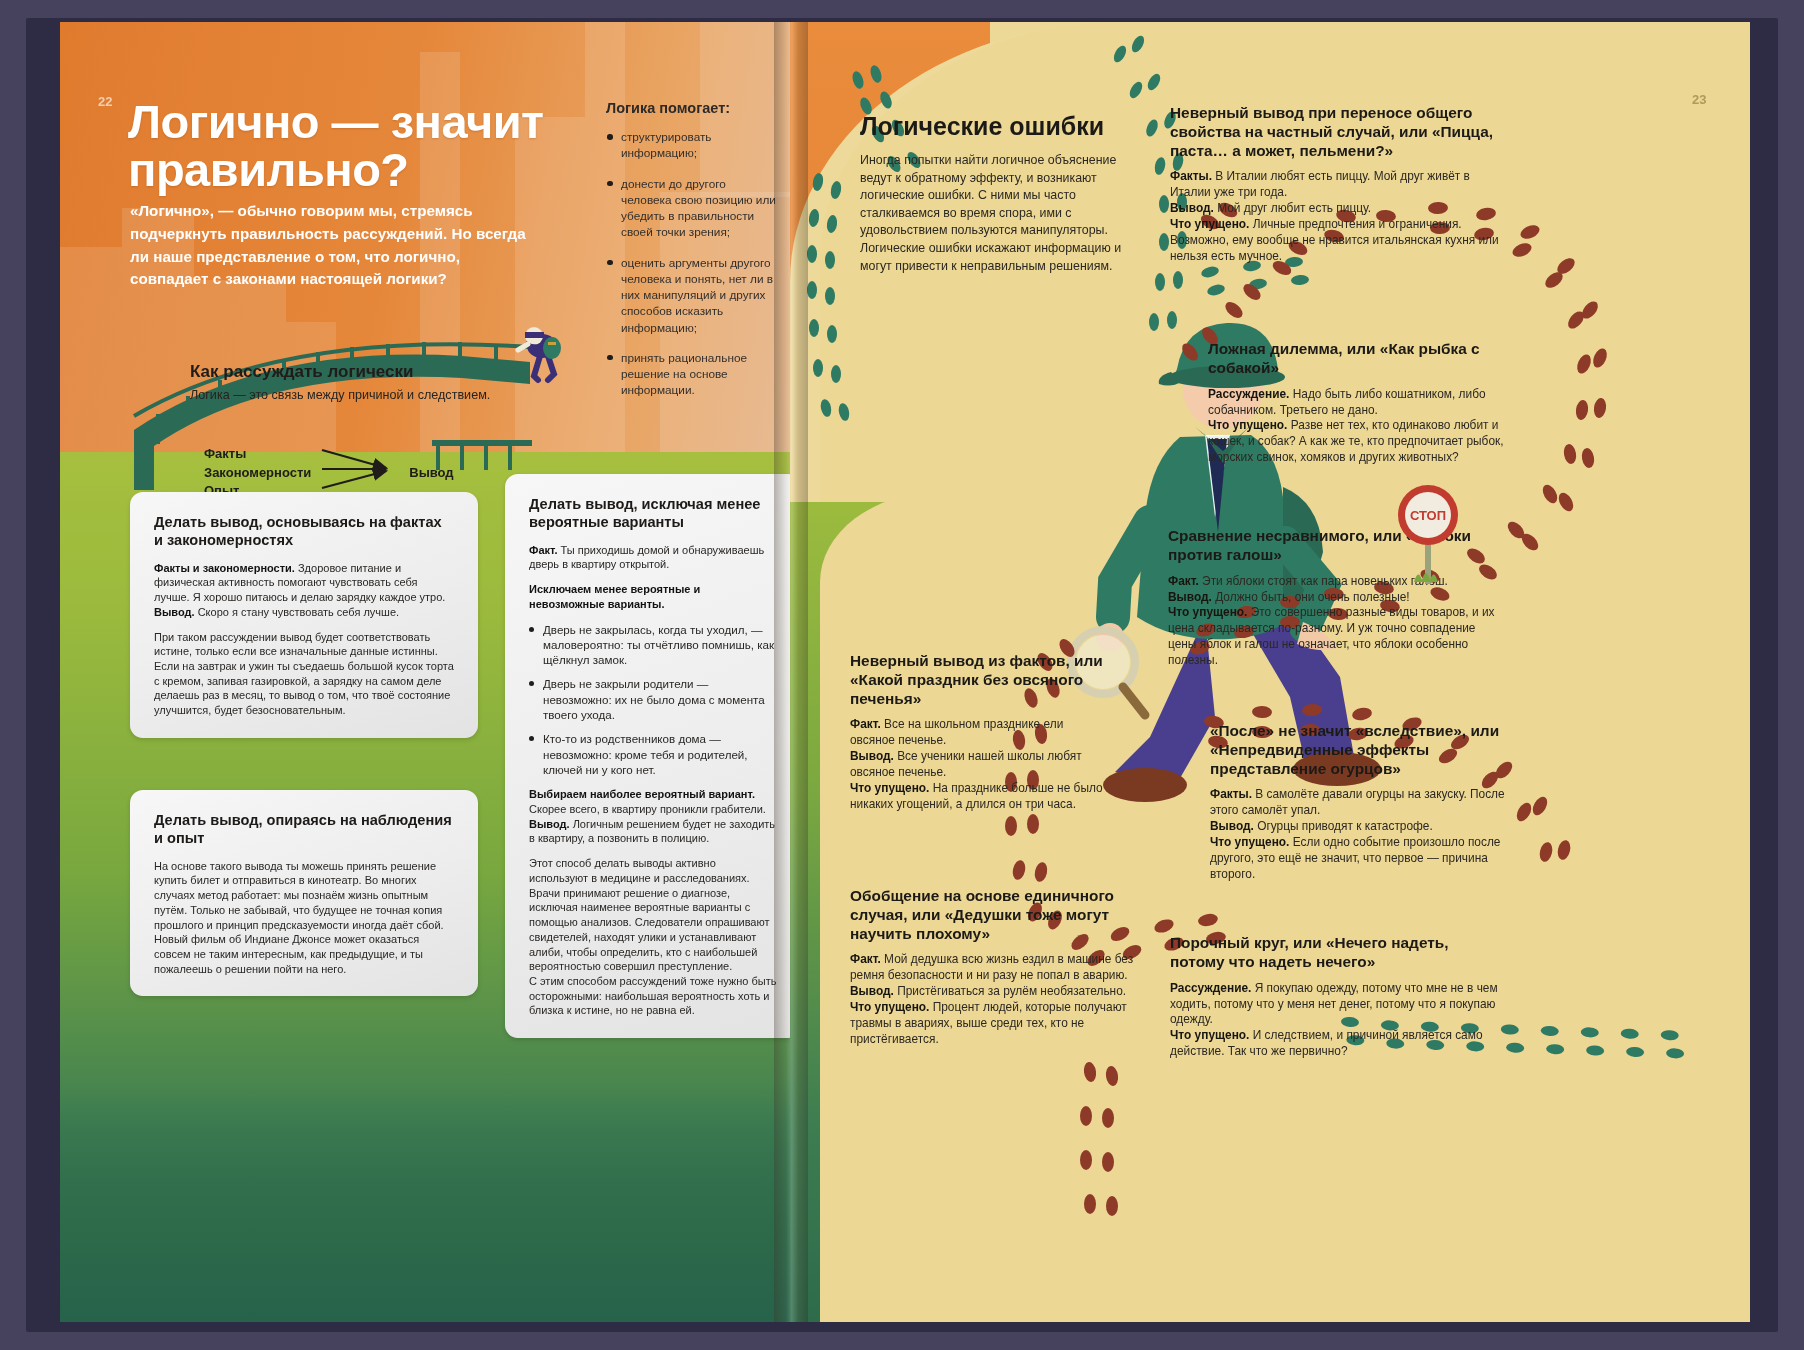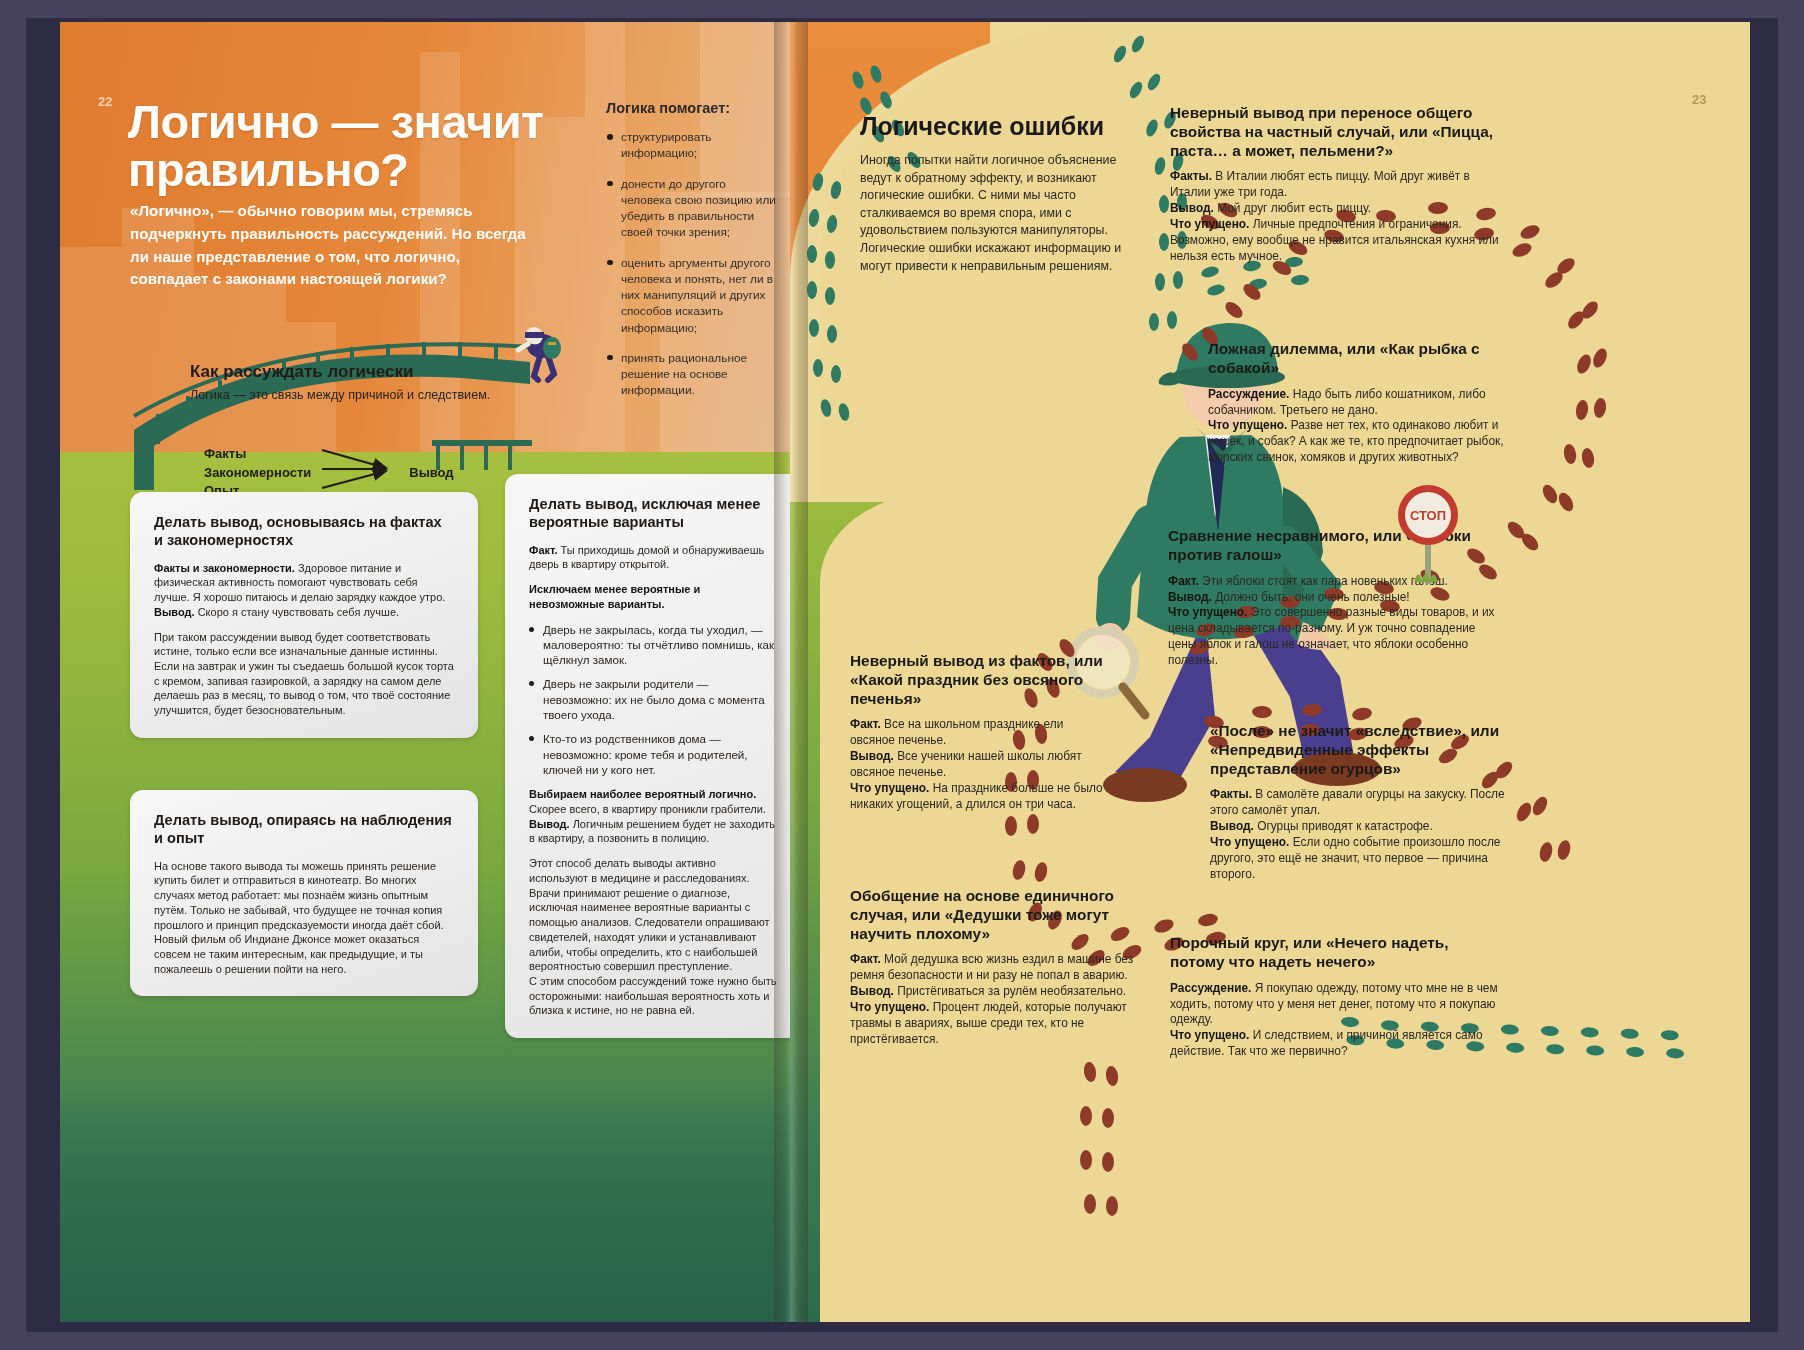--- a/index.html
+++ b/index.html
@@ -251,21 +251,21 @@
 
     <div class="card" style="left:445px;top:452px;width:248px;">
       <h4>Делать вывод, исключая менее вероятные варианты</h4>
       <p><b>Факт.</b> Ты приходишь домой и обнаруживаешь дверь в квартиру открытой.</p>
       <p style="font-weight:700;color:#141211;">Исключаем менее вероятные и невозможные варианты.</p>
       <ul>
         <li>Дверь не закрылась, когда ты уходил, — маловероятно: ты отчётливо помнишь, как щёлкнул замок.</li>
         <li>Дверь не закрыли родители — невозможно: их не было дома с момента твоего ухода.</li>
         <li>Кто-то из родственников дома — невозможно: кроме тебя и родителей, ключей ни у кого нет.</li>
       </ul>
-      <p><b>Выбираем наиболее вероятный логично.</b> Скорее всего, в квартиру проникли грабители.<br><b>Вывод.</b> Логичным решением будет не заходить в квартиру, а позвонить в полицию.</p>
+      <p><b>Выбираем наиболее вероятный вариант.</b> Скорее всего, в квартиру проникли грабители.<br><b>Вывод.</b> Логичным решением будет не заходить в квартиру, а позвонить в полицию.</p>
       <p>Этот способ делать выводы активно используют в медицине и расследованиях. Врачи принимают решение о диагнозе, исключая наименее вероятные варианты с помощью анализов. Следователи опрашивают свидетелей, находят улики и устанавливают алиби, чтобы определить, кто с наибольшей вероятностью совершил преступление.<br>С этим способом рассуждений тоже нужно быть осторожными: наибольшая вероятность хоть и близка к истине, но не равна ей.</p>
     </div>
   </div>
 
   <div class="page-right">
     <div class="right-orange"></div>
     <div class="right-cream"></div>
     <div class="right-cream2"></div>
     <div class="right-green-strip"></div>
     <div class="right-green-strip-in"></div>

